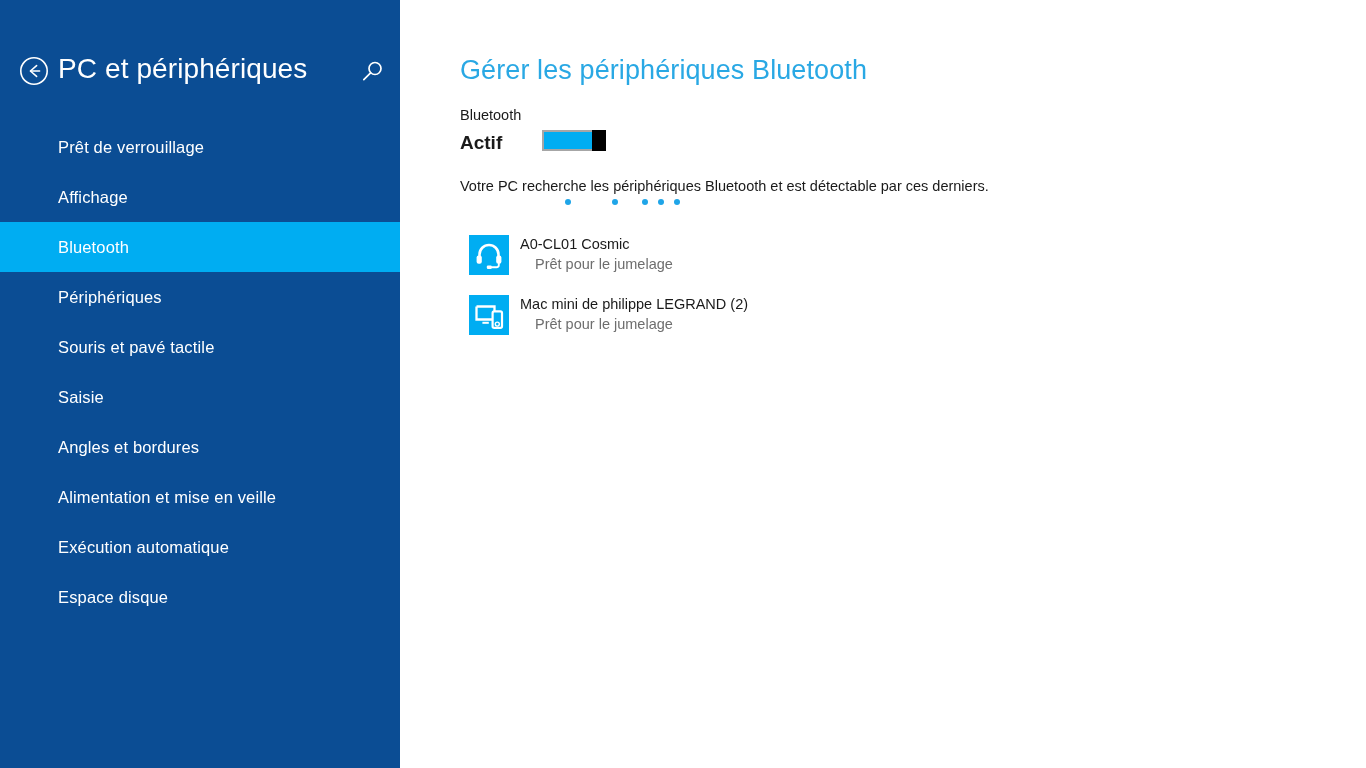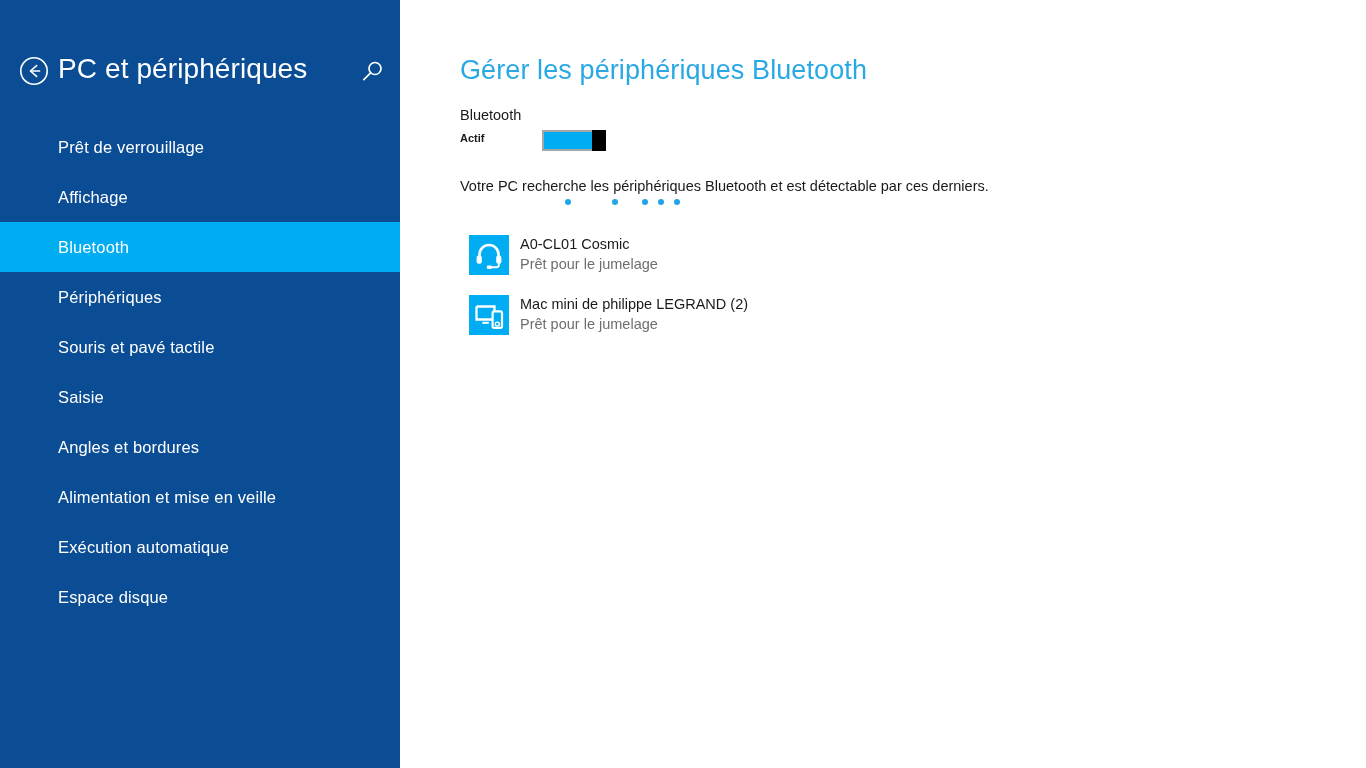--- a/index.html
+++ b/index.html
@@ -136,21 +136,21 @@
     position: absolute;
     left: 60px;
     top: 130px;
     width: 220px;
     height: 22px;
   }
 
   #bt-toggle-state {
     position: absolute;
     left: 0; top: 2px;
-    font-size: 11px;
+    font-size: 19px;
     font-weight: 700;
     color: #1a1a1a;
     white-space: nowrap;
   }
 
   #bt-toggle {
     position: absolute;
     left: 82px;
     top: 0;
     width: 52px;
@@ -235,21 +235,21 @@
     left: 60px;
     top: 4px;
     font-size: 14.5px;
     font-weight: 400;
     color: #1a1a1a;
     white-space: nowrap;
   }
 
   .device-status {
     position: absolute;
-    left: 60px;
+    left: 75px;
     top: 24px;
     font-size: 14.5px;
     font-weight: 400;
     color: #6e6e6e;
     white-space: nowrap;
   }
 </style>
 </head>
 <body>
 

